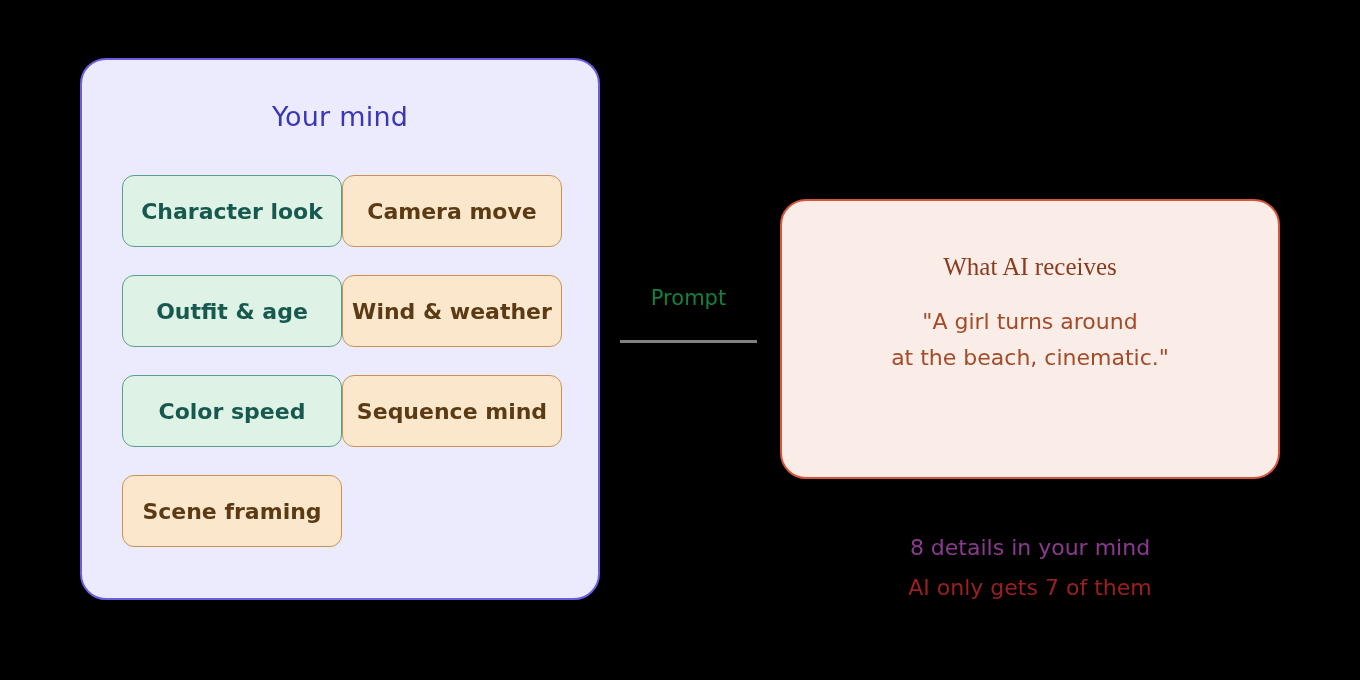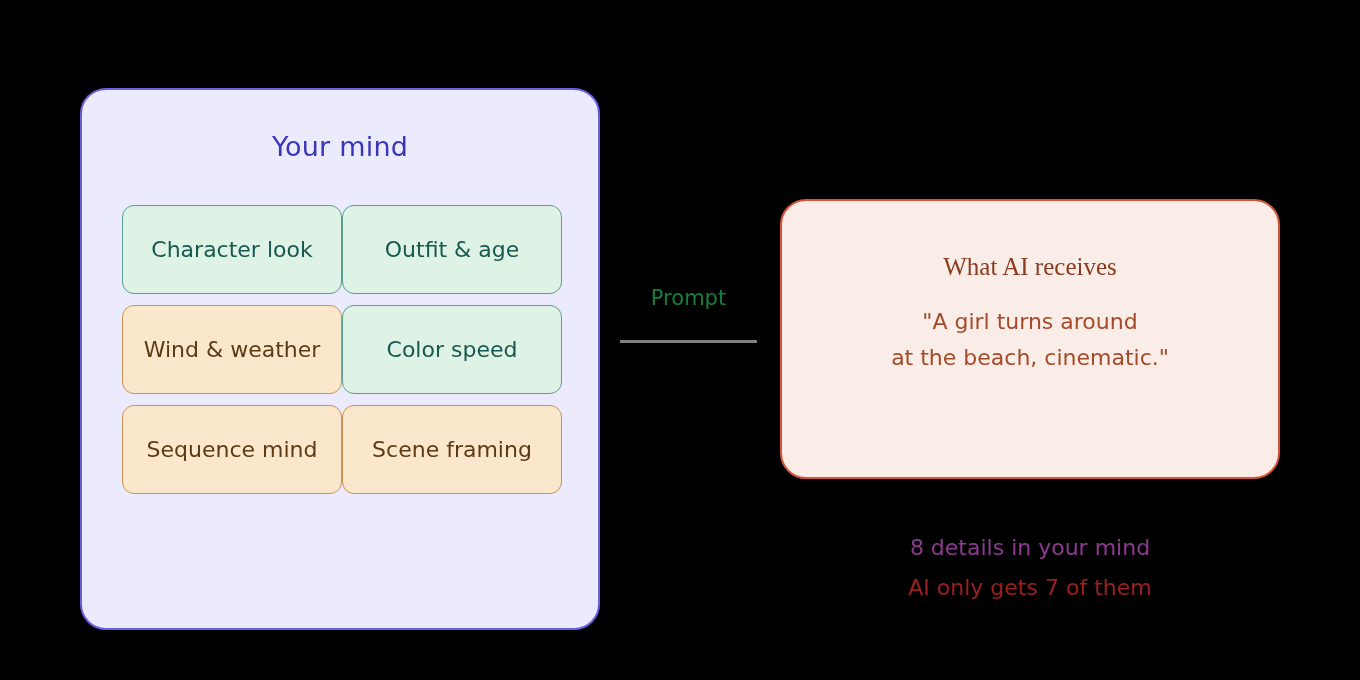--- a/index.html
+++ b/index.html
@@ -19,21 +19,20 @@
   #mind-panel {
     position: absolute;
     left: 80px;
     top: 58px;
     width: 520px;
     height: 542px;
     box-sizing: border-box;
     background: #ECEBFD;
     border: 2px solid #6B5FE0;
     border-radius: 26px;
-    margin-top: 30px;
   }
   #mind-panel-title {
     position: absolute;
     left: 0;
     top: 41px;
     width: 100%;
     text-align: center;
     font-size: 27px;
     color: #3A36B8;
     letter-spacing: 0.2px;
@@ -47,29 +46,30 @@
     width: 440px;
     display: grid;
     grid-template-columns: 220px 220px;
     grid-auto-rows: 78px;
     row-gap: 22px;
     column-gap: 0px;
   }
   .chip {
     box-sizing: border-box;
     width: 220px;
-    height: 89px;
+    height: 72px;
     display: flex;
     align-items: center;
     justify-content: center;
     border-radius: 12px;
     border-width: 1.6px;
     border-style: solid;
     font-size: 22px;
     white-space: nowrap;
+    font-weight: bold;
   }
   .chip-green {
     background: #DEF2E6;
     border-color: #5A9E8F;
     color: #17594F;
   }
   .chip-orange {
     background: #FBE8CC;
     border-color: #C89355;
     color: #5C3A14;
@@ -149,20 +149,21 @@
 </style>
 </head>
 <body>
 
 <div id="mind-panel">
 
   <div id="mind-panel-title">Your mind</div>
 
   <div id="mind-chip-grid">
     <div class="chip chip-green">Character look</div>
+    <div class="chip chip-orange">Camera move</div>
     <div class="chip chip-green">Outfit &amp; age</div>
     <div class="chip chip-orange">Wind &amp; weather</div>
     <div class="chip chip-green">Color speed</div>
     <div class="chip chip-orange">Sequence mind</div>
     <div class="chip chip-orange">Scene framing</div>
   </div>
 
 </div>
 
 <div id="prompt-label">Prompt</div>

